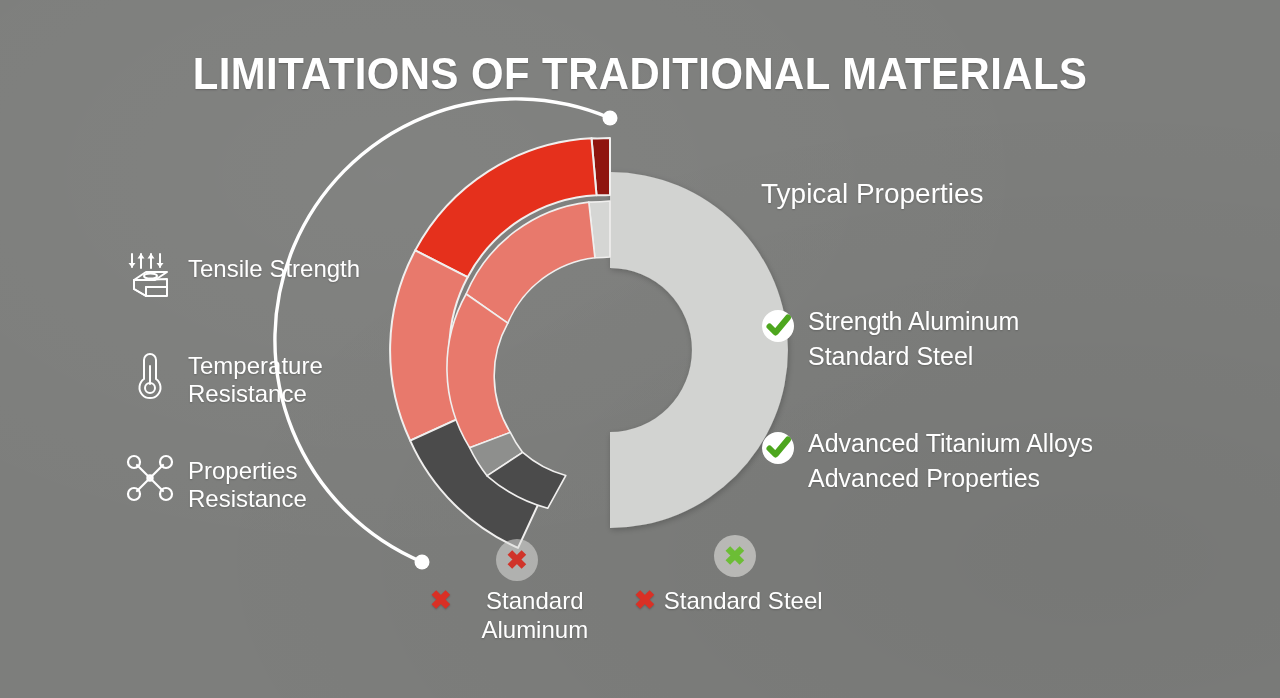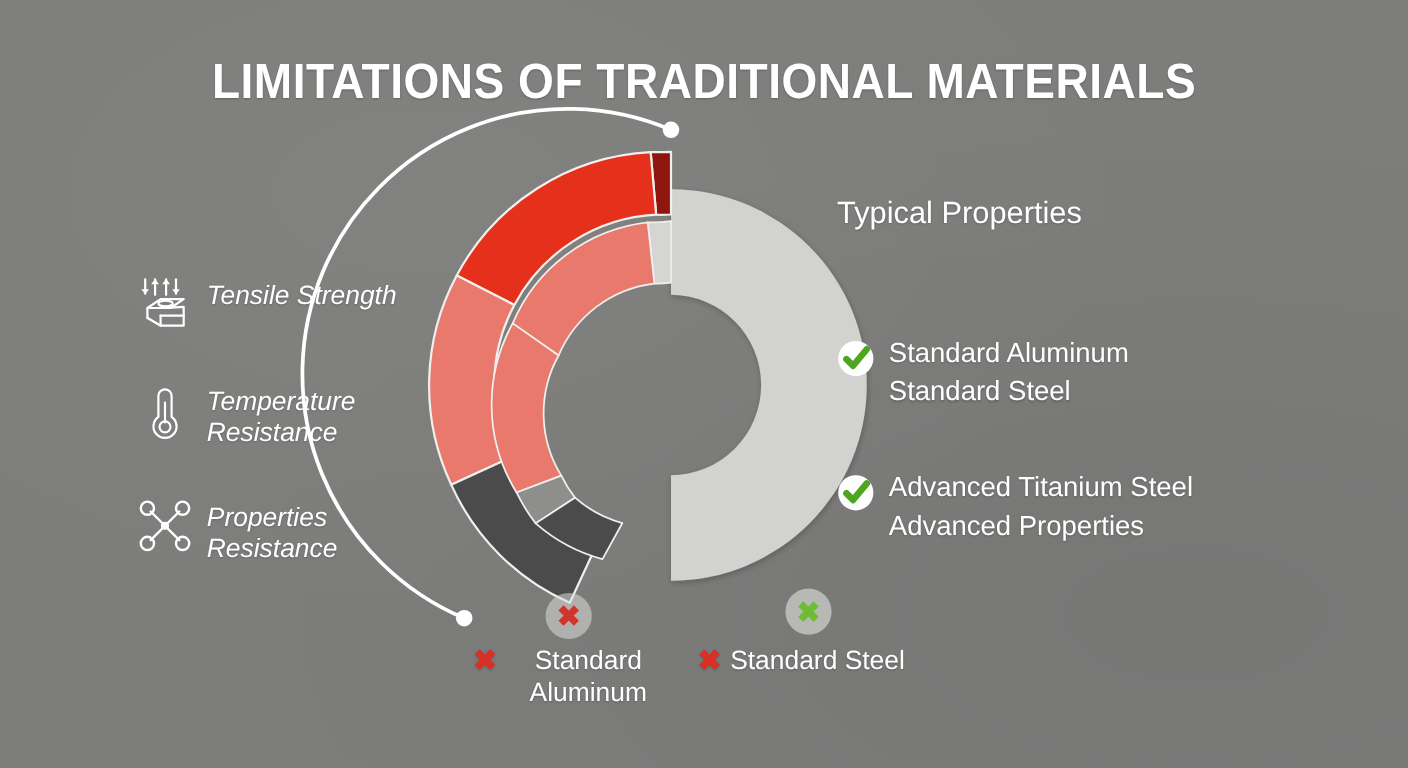--- a/index.html
+++ b/index.html
@@ -38,21 +38,20 @@
     text-shadow:0 1px 2px rgba(0,0,0,0.25);
     transform:scaleX(0.93);
     white-space:nowrap;
   }
 
   
   .legend {
     position:absolute;
     left:124px; top:250px;
     width:280px;
-    font-style:italic;
   }
   .legend-item {
     display:flex;
     align-items:flex-start;
     margin-bottom:43px;
   }
   .legend-icon {
     width:54px; min-width:54px; height:54px;
     display:flex; align-items:center; justify-content:center;
     margin-right:10px;
@@ -287,30 +286,30 @@
   <div class="panel-title">Typical Properties</div>
 
   <div class="check-group">
     <span class="check-badge">
       <svg width="40" height="40" viewBox="0 0 40 40">
         <circle cx="20" cy="20" r="16" fill="#ffffff"></circle>
         <path d="M11.5,20.5 L17.5,26.5 L30,11.5" fill="none" stroke="#4da61e" stroke-width="6" stroke-linecap="round" stroke-linejoin="round"></path>
       </svg>
     </span>
     <span class="check-lines">
-      <span>Standard Aluminum</span><br>
+      <span>Strength Aluminum</span><br>
       <span>Standard Steel</span>
     </span>
   </div>
 
   <div class="check-group">
     <span class="check-badge">
       <svg width="40" height="40" viewBox="0 0 40 40">
         <circle cx="20" cy="20" r="16" fill="#ffffff"></circle>
         <path d="M11.5,20.5 L17.5,26.5 L30,11.5" fill="none" stroke="#4da61e" stroke-width="6" stroke-linecap="round" stroke-linejoin="round"></path>
       </svg>
     </span>
     <span class="check-lines">
-      <span>Advanced Titanium Steel</span><br>
+      <span>Advanced Titanium Alloys</span><br>
       <span>Advanced Properties</span>
     </span>
   </div>
 </div>
 
 </body></html>

